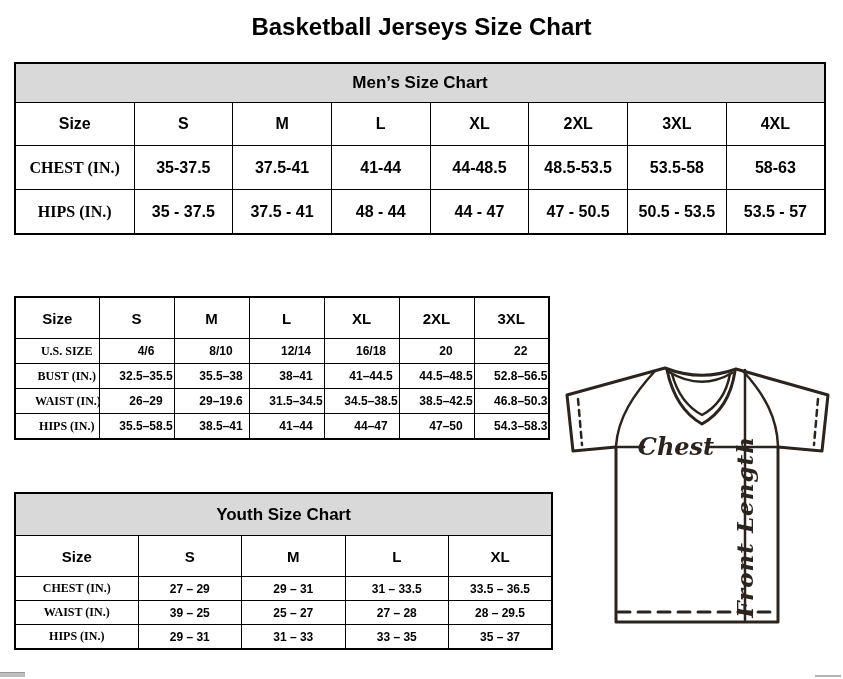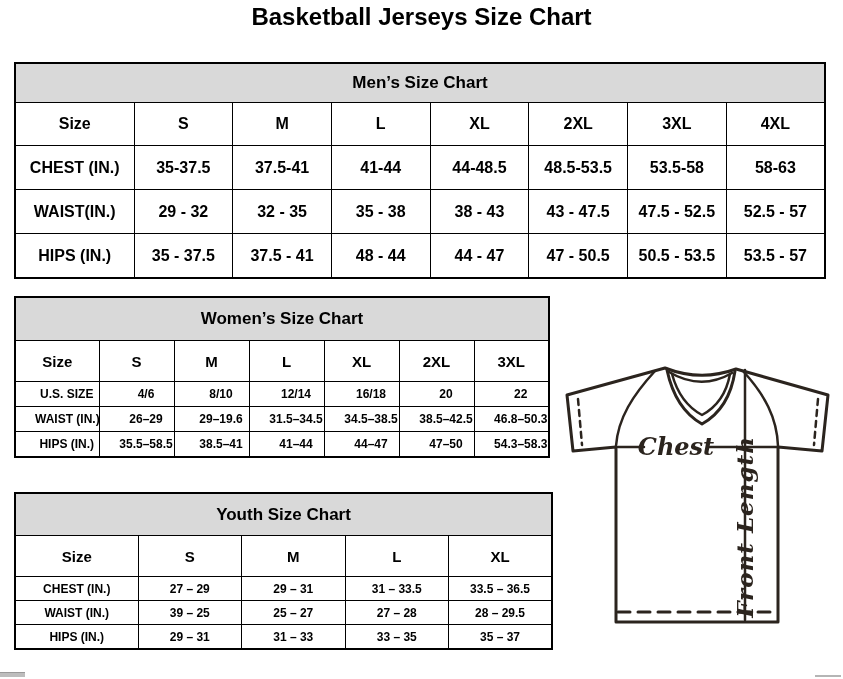--- a/index.html
+++ b/index.html
@@ -2,21 +2,21 @@
 <html><head>
 <meta charset="utf-8">
 <style>
   html,body{margin:0;padding:0;}
   body{
     width:843px;height:679px;position:relative;overflow:hidden;
     background:#ffffff;color:#000;
     font-family:"Liberation Sans",sans-serif;
   }
   .title{
-    position:absolute;left:0;right:0;top:3px;margin:0;
+    position:absolute;left:0;right:0;top:13px;margin:0;
     text-align:center;font-size:24px;font-weight:bold;
     font-family:"Liberation Sans",sans-serif;
   }
   .sizetable{
     position:absolute;border-collapse:collapse;table-layout:fixed;
     border:2px solid #000;text-align:center;font-weight:bold;color:#000;
   }
   .sizetable th,.sizetable td{border:1px solid #000;padding:0;overflow:hidden;white-space:nowrap;}
   .sizetable .bandrow th{background:#d9d9d9;}
   
@@ -30,21 +30,21 @@
   .womens .bandrow th{height:42px;font-size:17px;}
   .womens .hdrrow th{height:40px;font-size:15px;}
   .womens .datarow th,.womens .datarow td{height:24px;font-size:12px;padding-left:19px;}
   .c0w{width:84px;}
   
   .youth{left:14px;top:492px;width:539px;}
   .youth .bandrow th{height:41px;font-size:17px;}
   .youth .hdrrow th{height:40px;font-size:15px;}
   .youth .datarow th,.youth .datarow td{height:23px;font-size:12px;}
   .c0y{width:123px;}
-  .rowlabel{font-size:11.5px;}
+  .rowlabel{font-size:11.5px;font-family:Liberation Serif, serif;}
   
   .jersey{position:absolute;left:556px;top:358px;}
   .dlabel{
     font-family:"DejaVu Serif","Liberation Serif",serif;
     font-style:italic;font-weight:bold;fill:#2b241e;
   }
   .chest-label{font-size:24px;}
   .frontlen-label{font-size:23px;letter-spacing:1px;}
   
   .scroll-frag{position:absolute;}
@@ -81,68 +81,64 @@
           <th class="rowlabel">CHEST (IN.)</th>
           <td>35-37.5</td>
           <td>37.5-41</td>
           <td>41-44</td>
           <td>44-48.5</td>
           <td>48.5-53.5</td>
           <td>53.5-58</td>
           <td>58-63</td>
         </tr>
         <tr class="datarow">
-          <th class="rowlabel">WAIST(IN.)</th>
-          <td>29 - 32</td>
-          <td>32 - 35</td>
-          <td>35 - 38</td>
-          <td>38 - 43</td>
-          <td>43 - 47.5</td>
-          <td>47.5 - 52.5</td>
-          <td>52.5 - 57</td>
-        </tr>
-        <tr class="datarow">
           <th class="rowlabel">HIPS (IN.)</th>
           <td>35 - 37.5</td>
           <td>37.5 - 41</td>
           <td>48 - 44</td>
           <td>44 - 47</td>
           <td>47 - 50.5</td>
           <td>50.5 - 53.5</td>
           <td>53.5 - 57</td>
         </tr>
       </tbody>
     </table>
 
   <table class="sizetable womens">
     <colgroup>
         <col class="c0w">
         <col span="6">
       </colgroup>
   <tbody>
-        <tr class="bandrow">
-          <th colspan="7">Women’s Size Chart</th>
-        </tr>
         <tr class="hdrrow">
           <th>Size</th>
           <th>S</th>
           <th>M</th>
           <th>L</th>
           <th>XL</th>
           <th>2XL</th>
           <th>3XL</th>
         </tr>
         <tr class="datarow">
           <th class="rowlabel">U.S. SIZE</th>
           <td>4/6</td>
           <td>8/10</td>
           <td>12/14</td>
           <td>16/18</td>
           <td>20</td>
           <td>22</td>
+        </tr>
+        <tr class="datarow">
+          <th class="rowlabel">BUST (IN.)</th>
+          <td>32.5–35.5</td>
+          <td>35.5–38</td>
+          <td>38–41</td>
+          <td>41–44.5</td>
+          <td>44.5–48.5</td>
+          <td>52.8–56.5</td>
         </tr>
         <tr class="datarow">
           <th class="rowlabel">WAIST (IN.)</th>
           <td>26–29</td>
           <td>29–19.6</td>
           <td>31.5–34.5</td>
           <td>34.5–38.5</td>
           <td>38.5–42.5</td>
           <td>46.8–50.3</td>
         </tr>

